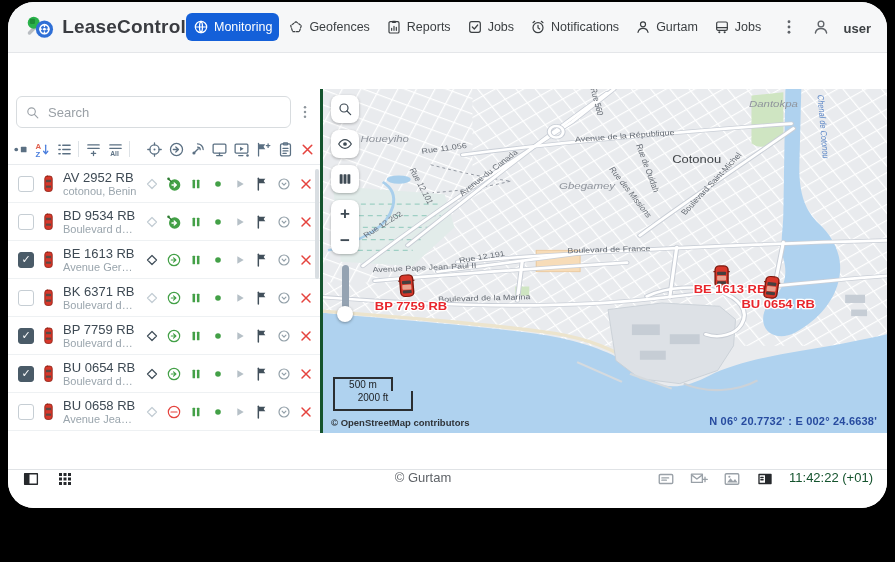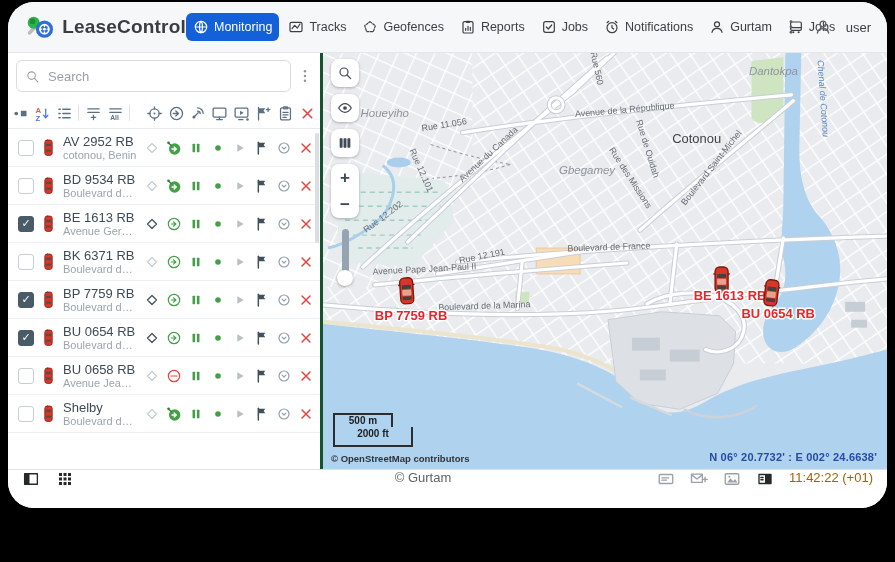--- a/index.html
+++ b/index.html
@@ -1,28 +1,28 @@
 <!DOCTYPE html>
 <html><head>
 <meta charset="utf-8">
 <style>
   html,body{margin:0;padding:0;width:895px;height:562px;background:#000;overflow:hidden;
     font-family:"Liberation Sans",sans-serif;-webkit-font-smoothing:antialiased;}
   .win{position:absolute;left:8px;top:2px;width:879px;height:506px;background:#fff;border-radius:26px;
-    overflow:hidden;box-shadow:0 12px 34px rgba(0,0,0,.55);display:flex;flex-direction:column;}
+    overflow:hidden;box-shadow:0 12px 34px rgba(0,0,0,.55);display:flex;flex-direction:column;gap:36px;}
   
   .hdr{height:50px;background:#f6f7f8;border-bottom:1px solid #e4e6e9;display:flex;align-items:center;
     padding:0 16px 0 18px;flex:0 0 auto;}
   .logo{display:flex;align-items:center;gap:7px;width:160px;flex:0 0 auto;}
   .logo-txt{font-size:19px;font-weight:bold;color:#3a3c41;letter-spacing:.2px;}
   .tabs{display:flex;align-items:center;gap:2px;flex:1;min-width:0;}
   .tab{display:flex;align-items:center;gap:5px;padding:6px 7px;border-radius:6px;font-size:12.5px;
     color:#3c4043;white-space:nowrap;cursor:pointer;}
   .tab.active{background:#1460d9;color:#fff;}
-  .hdr-right{display:flex;align-items:center;gap:14px;color:#5f6368;flex:0 0 auto;}
+  .hdr-right{display:flex;align-items:flex-end;gap:14px;color:#5f6368;flex:0 0 auto;font-weight:bold;}
   .hdr-user{font-size:13px;color:#3c4043;}
   .ic{fill:none;stroke:currentColor;stroke-width:1.8;stroke-linecap:round;stroke-linejoin:round;}
   .ni{width:16px;height:16px;}
   
   .main{flex:1;display:flex;min-height:0;}
   .sb{width:312px;flex:0 0 auto;border-right:3px solid #14532d;display:flex;flex-direction:column;background:#fff;}
   .srch-row{display:flex;align-items:center;padding:7px 4px 6px 8px;gap:3px;}
   .srch{flex:1;display:flex;align-items:center;gap:6px;border:1px solid #d8dcdf;border-radius:6px;height:30px;
     padding:0 8px;background:#fff;color:#9aa0a6;}
   .srch input{border:0;outline:0;flex:1;font-size:13px;color:#333;font-family:inherit;min-width:0;}
@@ -58,35 +58,35 @@
   .mapctl{position:absolute;left:8px;top:6px;display:flex;flex-direction:column;gap:7px;align-items:center;}
   .mbtn{width:28px;height:28px;background:#fff;border-radius:8px;box-shadow:0 1px 3px rgba(0,0,0,.28);
     display:flex;align-items:center;justify-content:center;color:#3e4a54;}
   .mbtn svg{width:16px;height:16px;}
   .zgrp{width:28px;background:#fff;border-radius:8px;box-shadow:0 1px 3px rgba(0,0,0,.28);display:flex;
     flex-direction:column;align-items:center;}
   .zbtn{width:28px;height:27px;display:flex;align-items:center;justify-content:center;font-size:17px;
     color:#3e4a54;font-weight:bold;}
   .vtrack{width:7px;height:46px;background:#95a3b2;border-radius:4px;margin-top:4px;}
   .vthumb{width:16px;height:16px;background:#fff;border-radius:50%;box-shadow:0 1px 3px rgba(0,0,0,.35);margin-top:-12px;}
-  .scale{position:absolute;left:10px;bottom:22px;font-size:10px;color:#1c1e21;font-weight:bold;}
+  .scale{position:absolute;left:10px;bottom:22px;font-size:10px;color:#1c1e21;font-weight:normal;}
   .scale-m{width:56px;border:2px solid #2b2e31;border-bottom:none;text-align:center;padding:0 0 1px;}
   .scale-ft{width:76px;border:2px solid #2b2e31;border-top:none;text-align:center;padding:1px 0 6px;}
   .attrib{position:absolute;left:8px;bottom:5px;font-size:9.5px;font-weight:bold;color:#2f3338;}
   .coords{position:absolute;right:10px;bottom:6px;font-size:11px;font-weight:bold;color:#274b9f;letter-spacing:.2px;}
   
   .ftr{height:38px;border-top:1px solid #e0e3e6;display:flex;align-items:flex-start;padding:0 14px;background:#fff;
     flex:0 0 auto;position:relative;}
   .f-left{display:flex;align-items:center;gap:16px;color:#26292c;}
   .f-left svg{width:18px;height:18px;}
   .f-copy{position:absolute;left:44%;font-size:13px;color:#5f6368;}
   .f-right{margin-left:auto;display:flex;align-items:center;gap:15px;color:#9aa1a8;}
   .f-right svg{width:18px;height:18px;}
   .f-right .dark{color:#26292c;}
-  .f-time{font-size:13px;color:#a16207;margin-left:2px;}
+  .f-time{font-size:13px;color:#14532d;margin-left:2px;}
 </style>
 </head>
 <body>
 
 <svg width="0" height="0" style="position:absolute" aria-hidden="true">
 <defs>
 <symbol id="i-globe" viewBox="0 0 24 24">
         <circle cx="12" cy="12" r="8.5"></circle>
         <path d="M3.5,12h17M12,3.5c-3,2.5-3,14.5,0,17M12,3.5c3,2.5,3,14.5,0,17"></path>
       </symbol>
@@ -306,26 +306,20 @@
           <use href="#i-keylogo"></use>
         </svg>
       <span class="logo-txt">LeaseControl</span>
     </div>
     <div class="tabs">
         <div class="tab active">
           <svg class="ic ni">
             <use href="#i-globe"></use>
           </svg>
           <span>Monitoring</span>
-        </div>
-        <div class="tab">
-          <svg class="ic ni">
-            <use href="#i-tracks"></use>
-          </svg>
-          <span>Tracks</span>
         </div>
         <div class="tab">
           <svg class="ic ni">
             <use href="#i-geofences"></use>
           </svg>
           <span>Geofences</span>
         </div>
         <div class="tab">
           <svg class="ic ni">
             <use href="#i-reports"></use>

